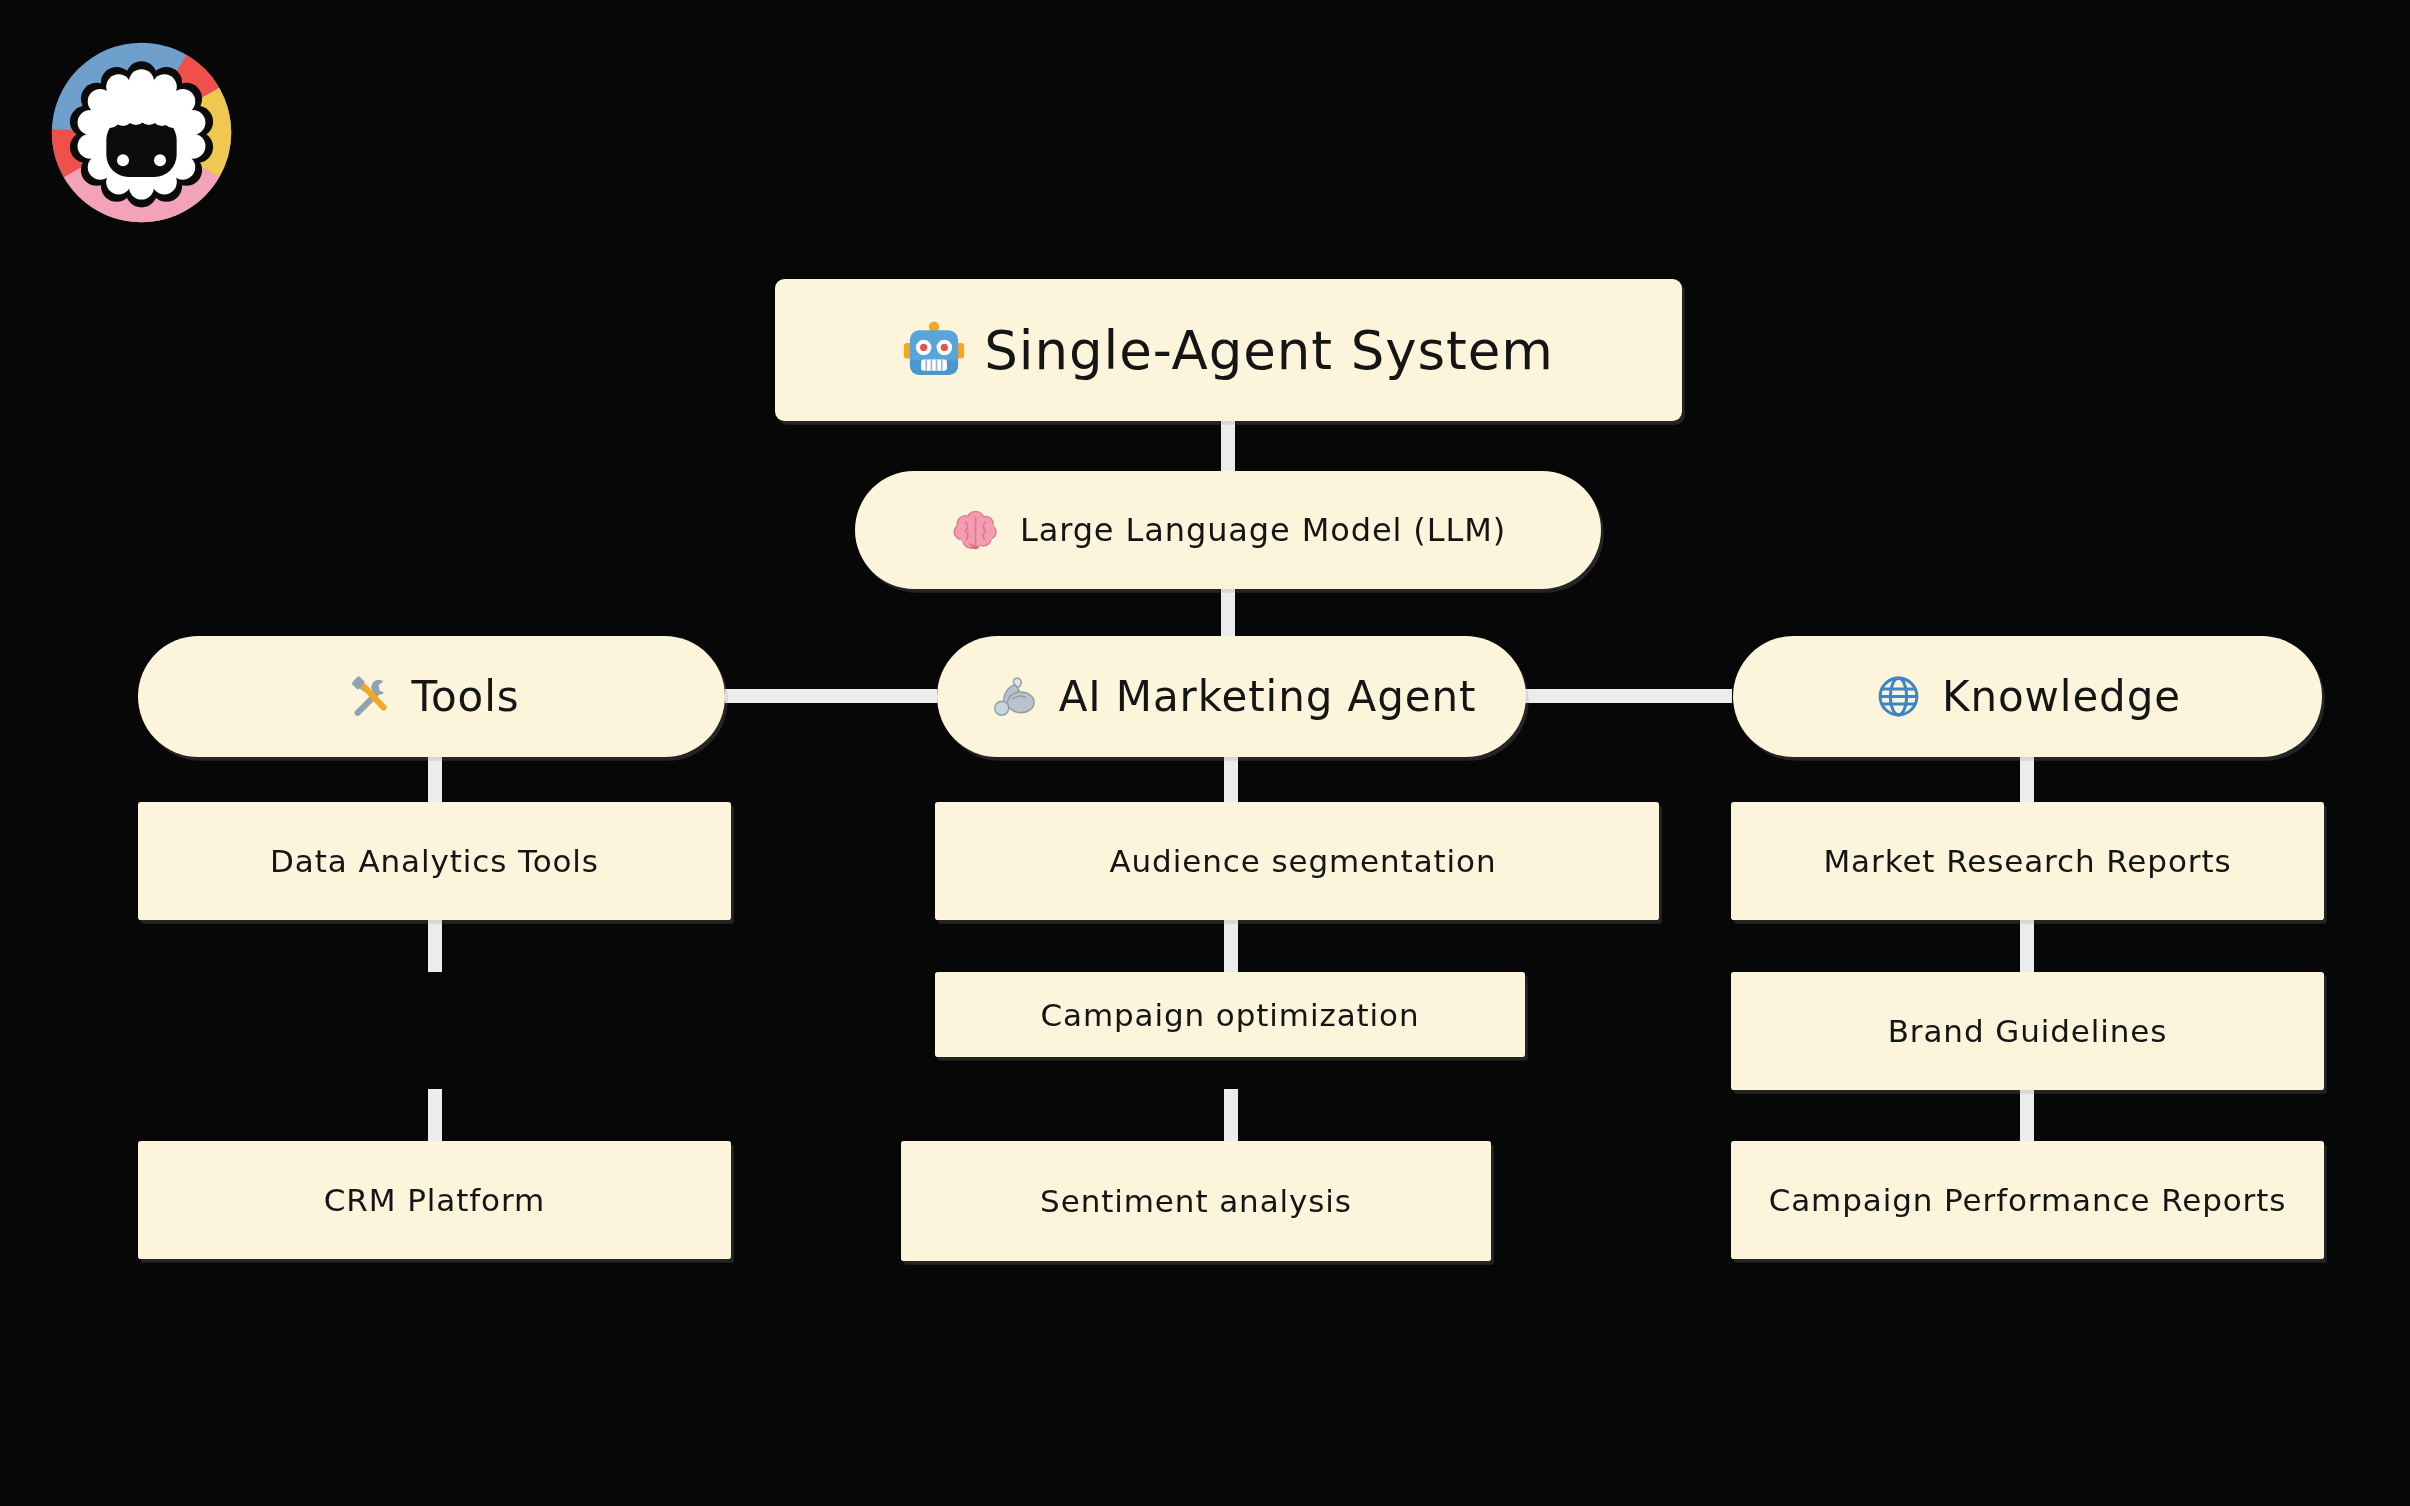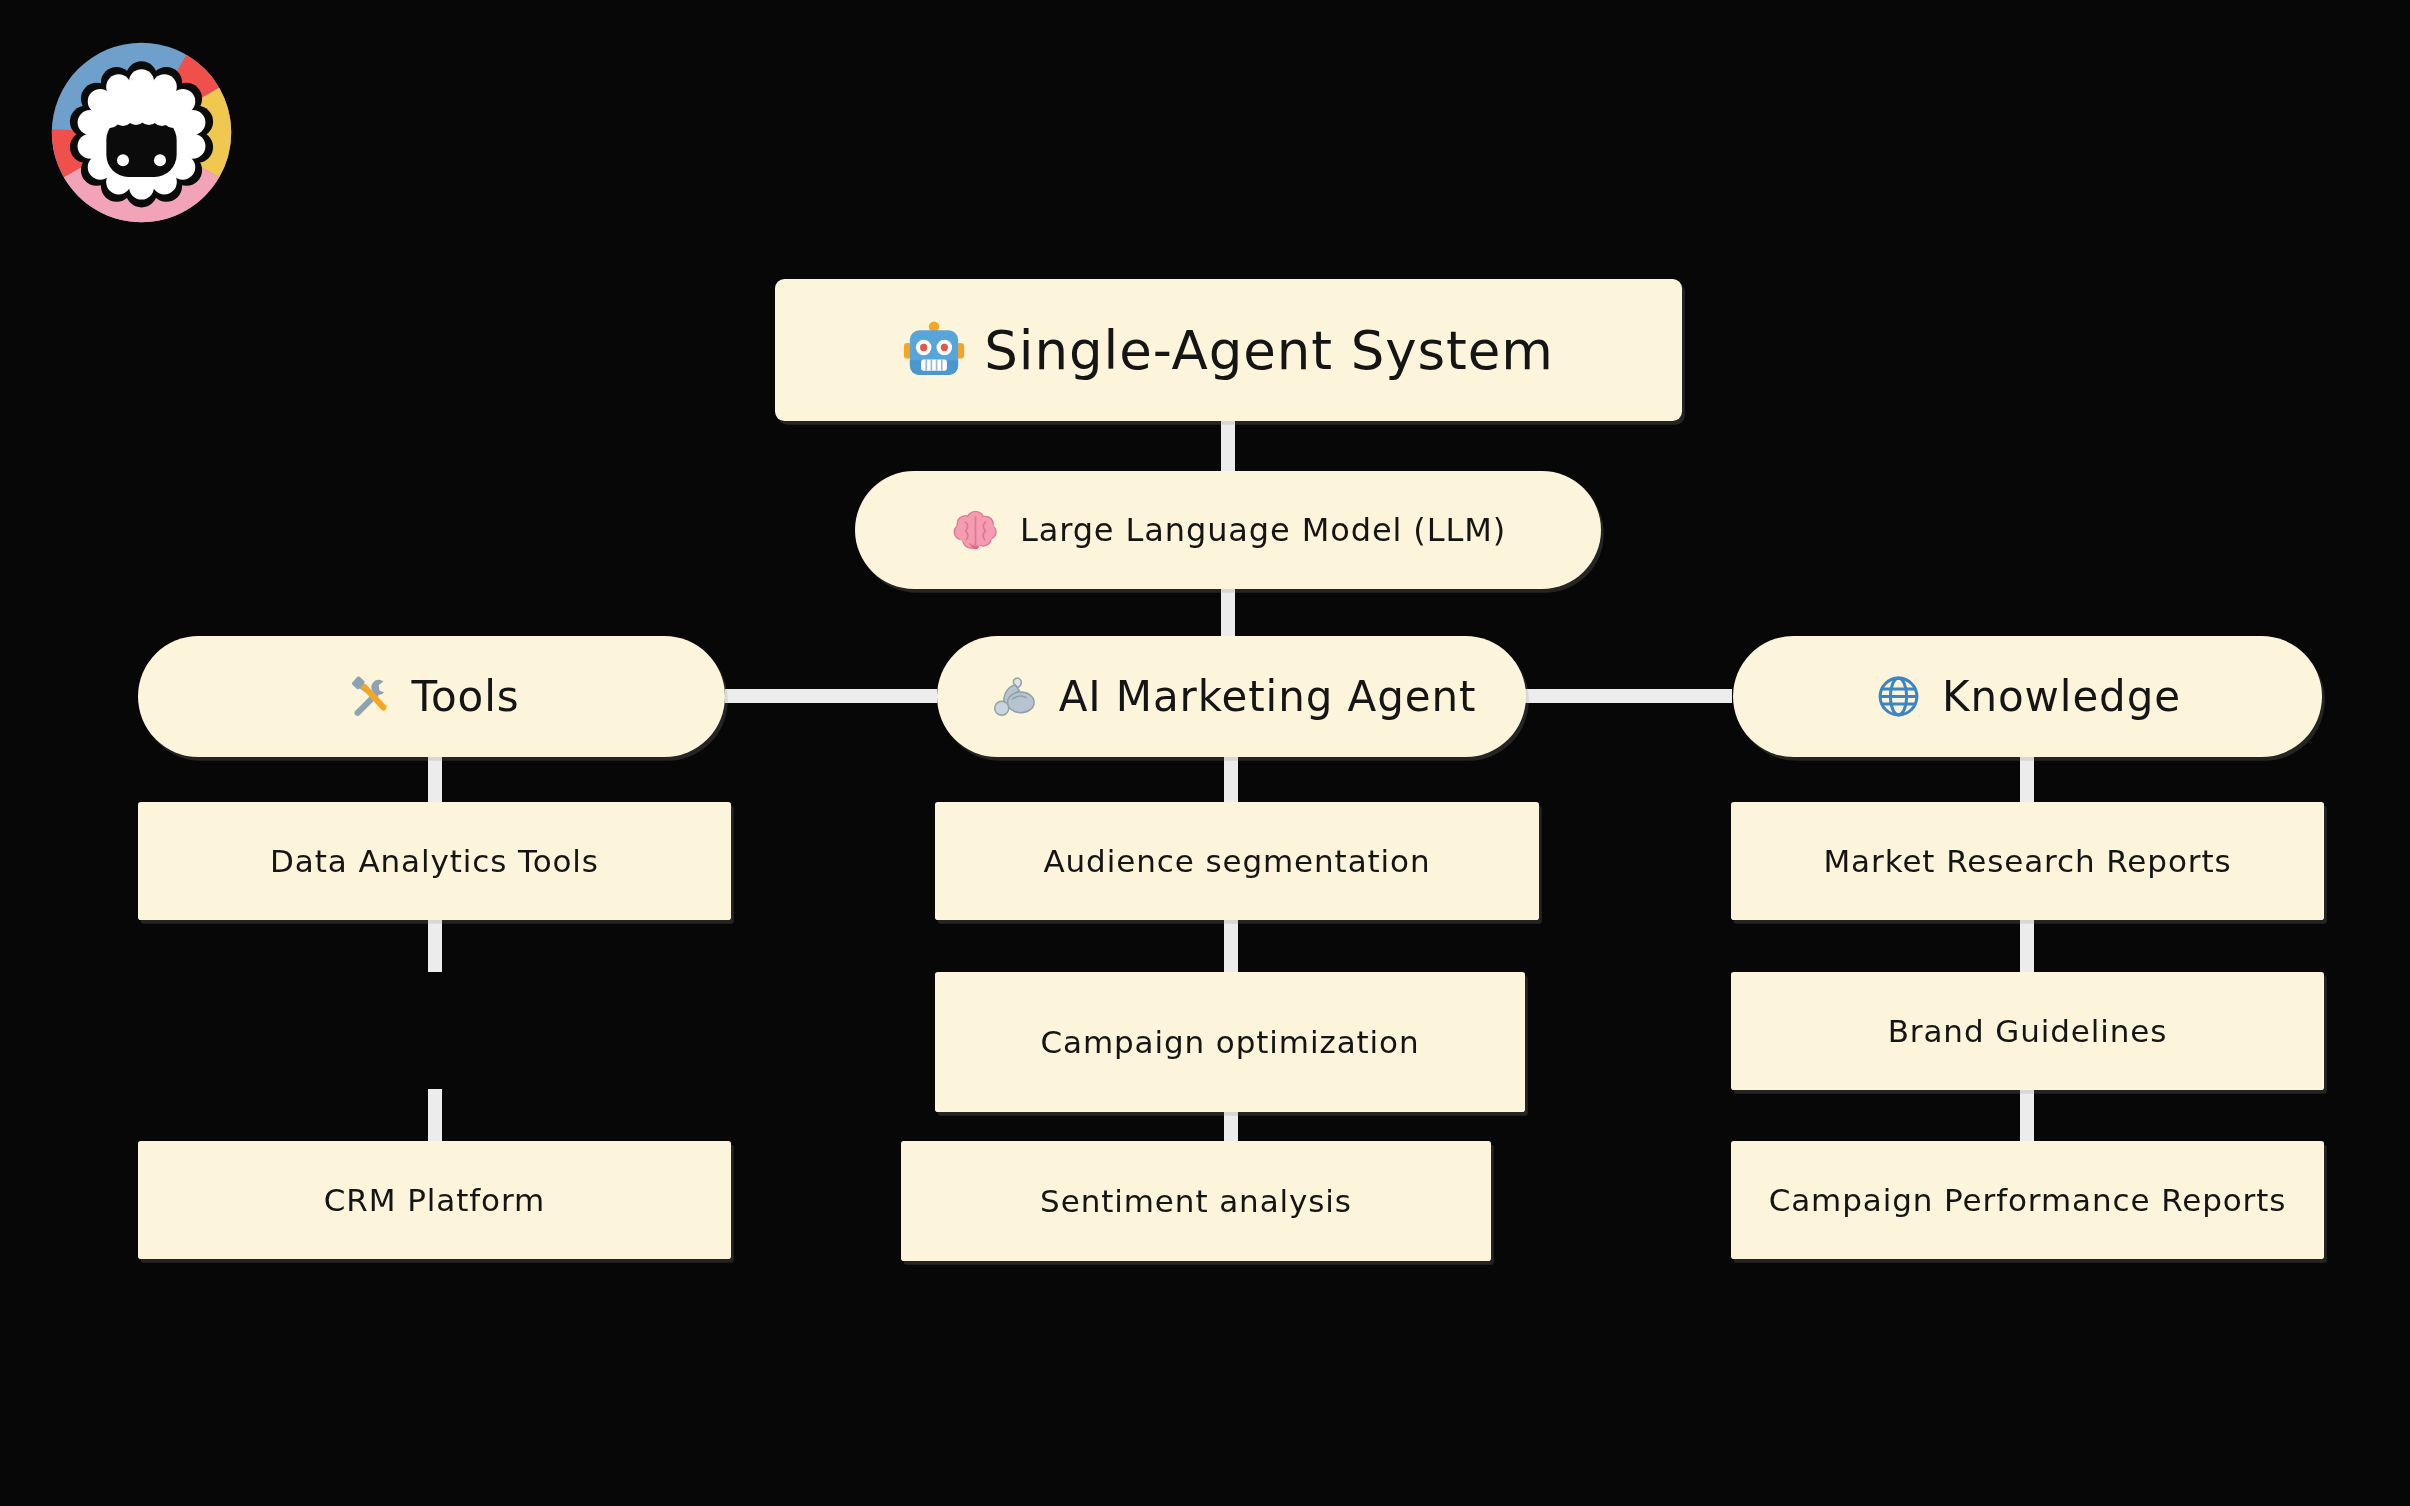--- a/index.html
+++ b/index.html
@@ -182,24 +182,24 @@
     <span class="lbl lbl-pill">Knowledge</span>
   </div>
 
   <div class="node subrect" style="left:138px;top:802px;width:593px;height:118px;">
     <span class="lbl lbl-sub">Data Analytics Tools</span>
   </div>
   <div class="node subrect" style="left:138px;top:1141px;width:593px;height:118px;">
     <span class="lbl lbl-sub">CRM Platform</span>
   </div>
 
-  <div class="node subrect" style="left:935px;top:802px;width:604px;height:118px;">
+  <div class="node subrect" style="left:935px;top:802px;width:712px;height:118px;padding-left:12px;">
     <span class="lbl lbl-sub">Audience segmentation</span>
   </div>
-  <div class="node subrect" style="left:935px;top:972px;width:590px;height:140px;">
+  <div class="node subrect" style="left:935px;top:972px;width:590px;height:85px;">
     <span class="lbl lbl-sub">Campaign optimization</span>
   </div>
   <div class="node subrect" style="left:901px;top:1141px;width:590px;height:120px;">
     <span class="lbl lbl-sub">Sentiment analysis</span>
   </div>
 
   <div class="node subrect" style="left:1731px;top:802px;width:593px;height:118px;">
     <span class="lbl lbl-sub">Market Research Reports</span>
   </div>
   <div class="node subrect" style="left:1731px;top:972px;width:593px;height:118px;">

